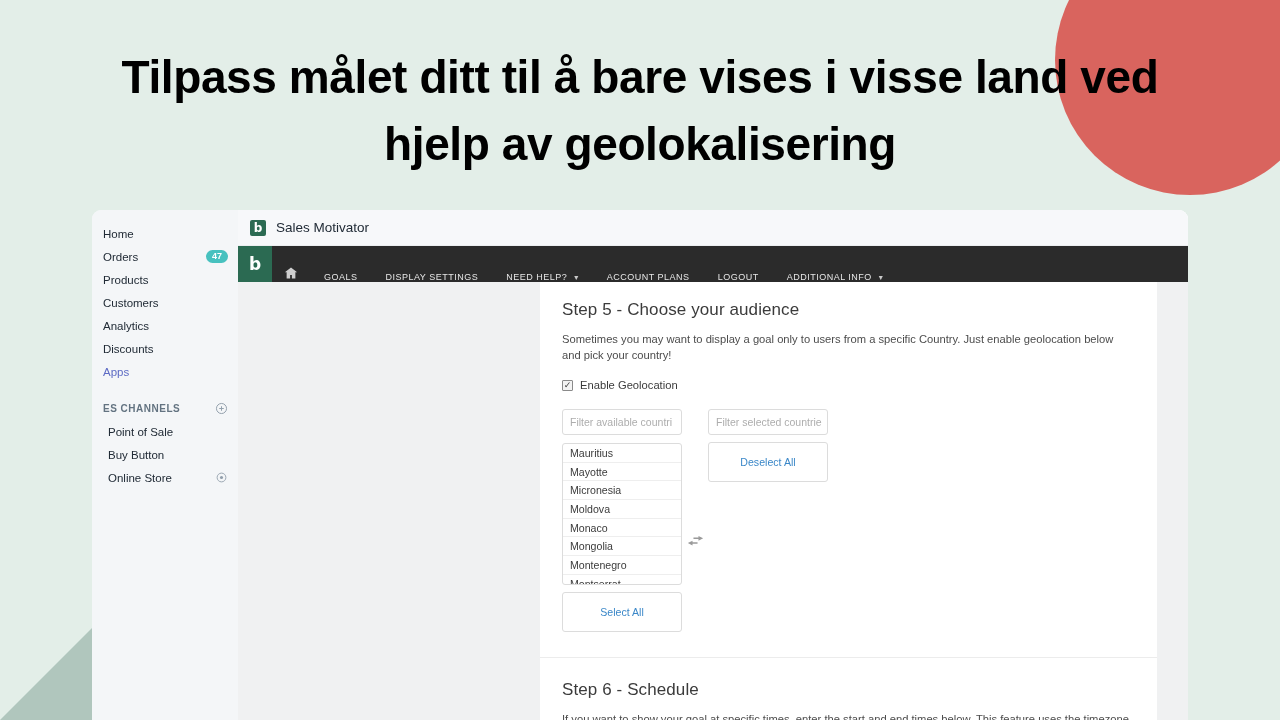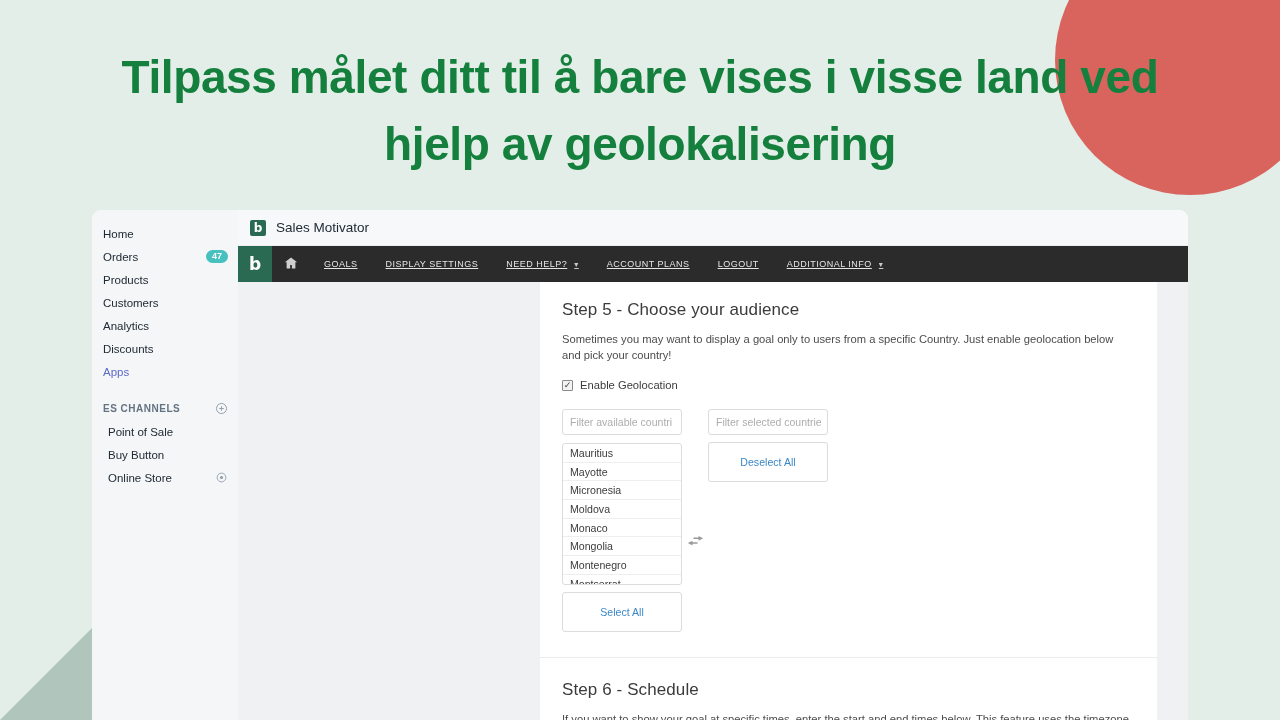--- a/index.html
+++ b/index.html
@@ -25,21 +25,21 @@
 
   
   #hero {
     position: absolute; top: 44px; left: 0; width: 1280px;
     text-align: center;
     z-index: 3;
   }
   #hero .line {
     font-size: 46px;
     font-weight: bold;
-    color: #15803d;
+    color: #000000;
     line-height: 67px;
     letter-spacing: -0.4px;
   }
 
   
   #window {
     position: absolute; left: 92px; top: 210px;
     width: 1096px; height: 510px;
     background: #f4f6f8;
     border-top-left-radius: 9px;
@@ -114,26 +114,25 @@
     display: flex; align-items: stretch;
   }
   #navbar-brand {
     width: 34px; background: #2b6a52;
     display: flex; align-items: center; justify-content: center;
     color: #ffffff; font-size: 17px; font-weight: bold;
     font-family: "DejaVu Sans", sans-serif;
     line-height: 17px;
   }
   .nav-link {
-    display: flex; align-items: center;
+    display: flex; align-items: flex-end;
     color: #e6e6e6;
     font-size: 9px; letter-spacing: 0.5px;
     padding: 0 14px;
     white-space: nowrap;
-    text-decoration: underline;
   }
   .nav-link.home-ico { padding: 0 12px; color: #cfcfcf; }
   .nav-link .caret { margin-left: 7px; font-size: 8px; opacity: .85; }
 
   
   #app-body {
     position: relative;
     height: 438px;
     background: #f0f1f2;
   }

